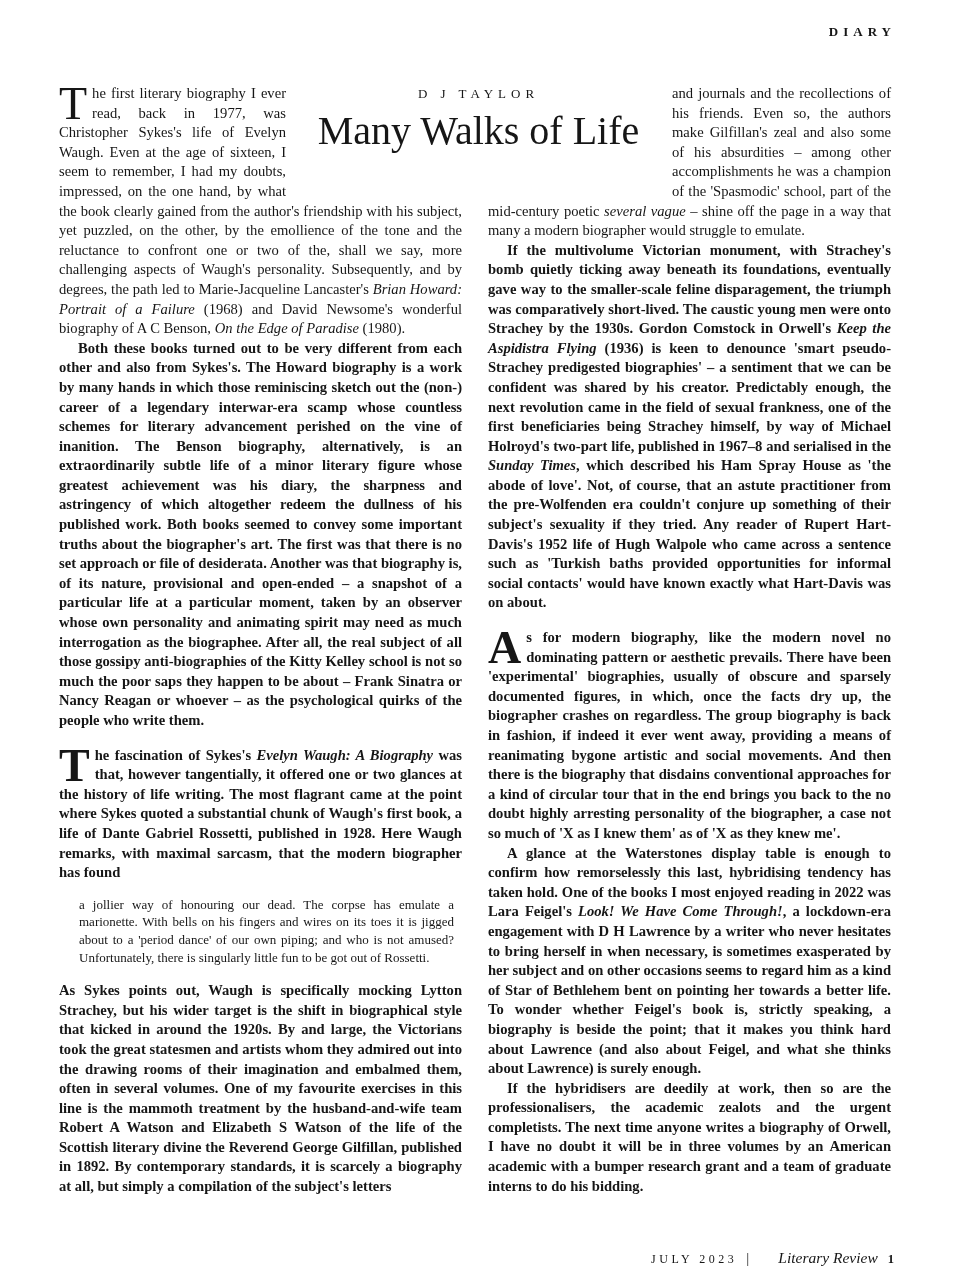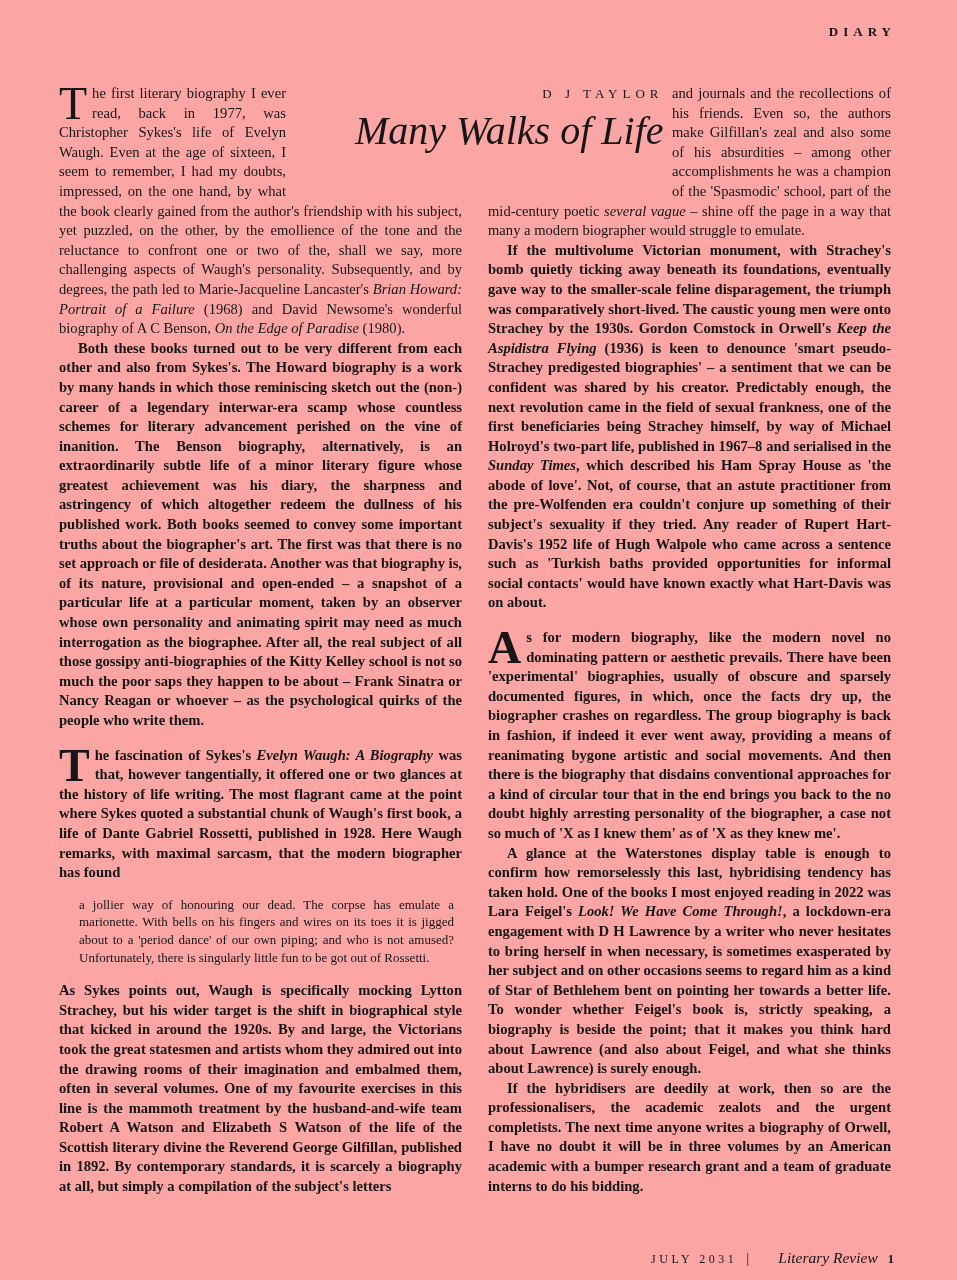--- a/index.html
+++ b/index.html
@@ -2,49 +2,48 @@
 <html lang="en"><head>
 <meta charset="utf-8">
 <style>
   * { box-sizing: border-box; }
   html, body { margin: 0; padding: 0; background: #e9e9e7; }
   .page {
     position: relative;
     width: 957px;
     height: 1280px;
     margin: 0 auto;
-    background: #fca5a5;
+    background: #ffffff;
     font-family: "Liberation Serif", serif;
     color: #161616;
     overflow: hidden;
   }
   .section-label {
     position: absolute;
     top: 24px;
     right: 61px;
     font-size: 13px;
     font-weight: bold;
     letter-spacing: 5px;
   }
   .article-header {
     position: absolute;
     top: 86px;
     left: 50%;
     transform: translateX(-50%);
     width: 370px;
-    text-align: right;
+    text-align: center;
   }
   .author {
     font-size: 13px;
     letter-spacing: 5px;
     margin: 0;
   }
   .title {
     font-size: 40px;
-    font-style: italic;
     line-height: 1.1;
     margin: 7px 0 0 0;
     white-space: nowrap;
   }
   .columns {
     position: absolute;
     top: 84px;
     left: 59px;
     width: 832px;
     display: flex;
@@ -115,19 +114,19 @@
       <p class="para">and journals and the recollections of his friends. Even so, the authors make Gilfillan's zeal and also some of his absurdities – among other accomplishments he was a champion of the 'Spasmodic' school, part of the mid-century poetic <i>several vague</i> – shine off the page in a way that many a modern biographer would struggle to emulate.</p>
       <p class="para indent">If the multivolume Victorian monument, with Strachey's bomb quietly ticking away beneath its foundations, eventually gave way to the smaller-scale feline disparagement, the triumph was comparatively short-lived. The caustic young men were onto Strachey by the 1930s. Gordon Comstock in Orwell's <i>Keep the Aspidistra Flying</i> (1936) is keen to denounce 'smart pseudo-Strachey predigested biographies' – a sentiment that we can be confident was shared by his creator. Predictably enough, the next revolution came in the field of sexual frankness, one of the first beneficiaries being Strachey himself, by way of Michael Holroyd's two-part life, published in 1967–8 and serialised in the <i>Sunday Times</i>, which described his Ham Spray House as 'the abode of love'. Not, of course, that an astute practitioner from the pre-Wolfenden era couldn't conjure up something of their subject's sexuality if they tried. Any reader of Rupert Hart-Davis's 1952 life of Hugh Walpole who came across a sentence such as 'Turkish baths provided opportunities for informal social contacts' would have known exactly what Hart-Davis was on about.</p>
       <p class="para dropcap space-before">As for modern biography, like the modern novel no dominating pattern or aesthetic prevails. There have been 'experimental' biographies, usually of obscure and sparsely documented figures, in which, once the facts dry up, the biographer crashes on regardless. The group biography is back in fashion, if indeed it ever went away, providing a means of reanimating bygone artistic and social movements. And then there is the biography that disdains conventional approaches for a kind of circular tour that in the end brings you back to the no doubt highly arresting personality of the biographer, a case not so much of 'X as I knew them' as of 'X as they knew me'.</p>
       <p class="para indent">A glance at the Waterstones display table is enough to confirm how remorselessly this last, hybridising tendency has taken hold. One of the books I most enjoyed reading in 2022 was Lara Feigel's <i>Look! We Have Come Through!</i>, a lockdown-era engagement with D H Lawrence by a writer who never hesitates to bring herself in when necessary, is sometimes exasperated by her subject and on other occasions seems to regard him as a kind of Star of Bethlehem bent on pointing her towards a better life. To wonder whether Feigel's book is, strictly speaking, a biography is beside the point; that it makes you think hard about Lawrence (and also about Feigel, and what she thinks about Lawrence) is surely enough.</p>
       <p class="para indent">If the hybridisers are deedily at work, then so are the professionalisers, the academic zealots and the urgent completists. The next time anyone writes a biography of Orwell, I have no doubt it will be in three volumes by an American academic with a bumper research grant and a team of graduate interns to do his bidding.</p>
     </div>
 
   </div>
 
   <div class="footer">
-    <span class="footer-date">JULY 2031</span>
+    <span class="footer-date">JULY 2023</span>
     <span class="footer-sep">|</span>
     <span class="footer-mag">Literary Review</span>
     <span class="footer-page">1</span>
   </div>
 
 </div>
 
 </body></html>

